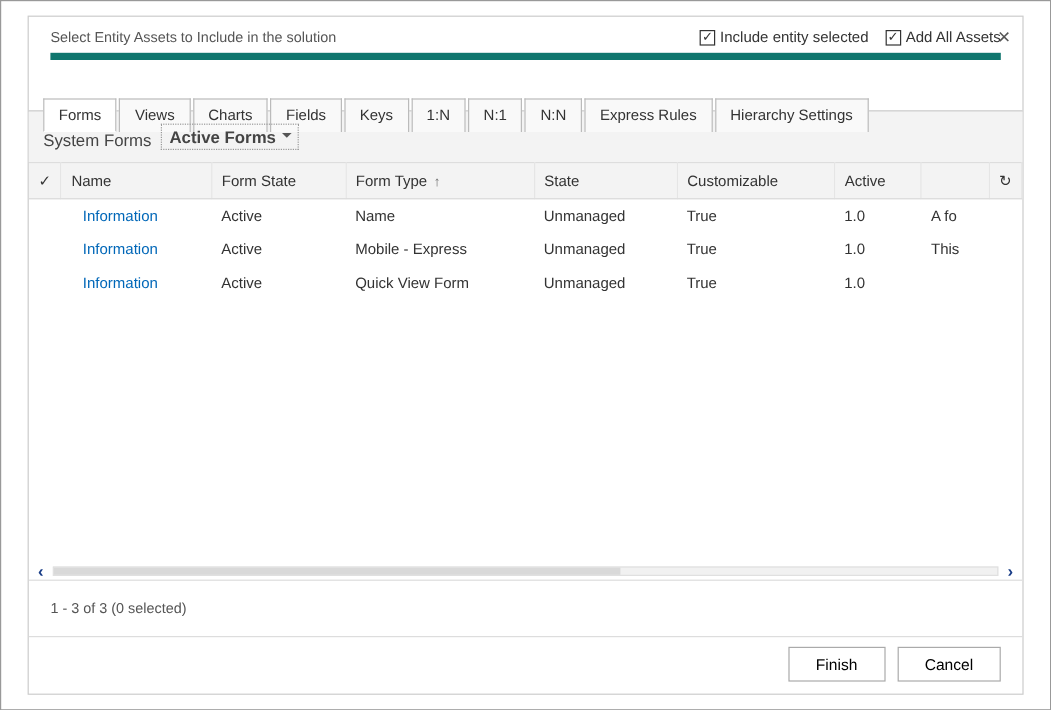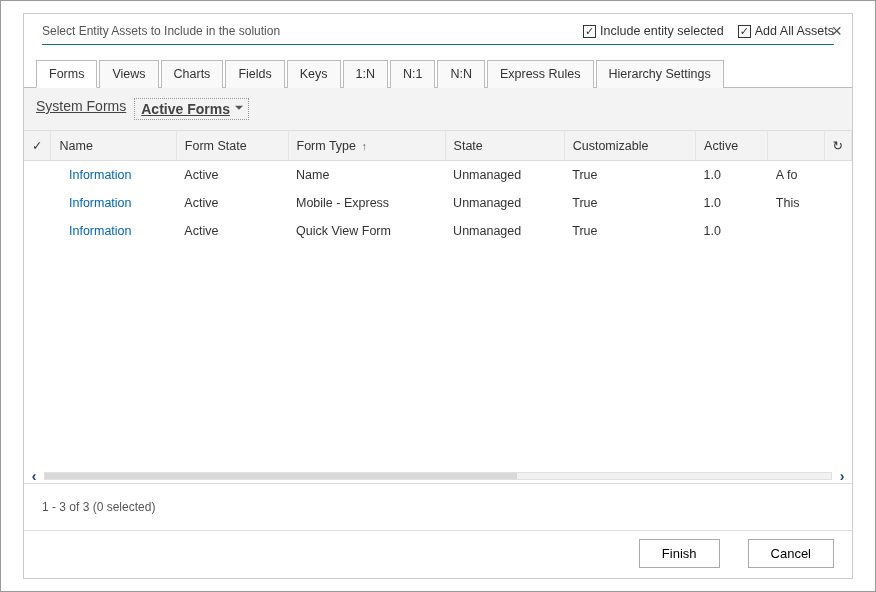--- a/index.html
+++ b/index.html
@@ -40,21 +40,21 @@
   }
   .title {
     font-size: 34px;
     font-weight: 300;
     color: #222;
     margin: 2px 0 4px 0;
   }
   .subrow {
     display: flex;
     align-items: center;
-    border-bottom: 1px solid #0f766e;
+    border-bottom: 6px solid #0f766e;
     padding-bottom: 6px;
   }
   .subtitle {
     flex: 1;
     color: #555;
     font-size: 12px;
   }
   .opts {
     display: flex;
     gap: 14px;
@@ -85,36 +85,35 @@
   }
   .tab {
     padding: 6px 12px;
     border: 1px solid #bbb;
     border-bottom: none;
     margin-right: 2px;
     background: #f9f9f9;
     font-size: 12.5px;
     cursor: pointer;
     position: relative;
-    top: 1px;
+    top: 18px;
   }
   .tab.active {
     background: #fff;
     border-bottom: 1px solid #fff;
   }
 
   .view-bar {
     display: flex;
-    align-items: flex-start;
+    align-items: flex-end;
     padding: 10px 12px;
     background: #f3f3f3;
     font-size: 14px;
     color: #444;
     gap: 8px;
-    text-decoration: underline;
   }
   .view-dd {
     border: 1px dotted #999;
     padding: 2px 18px 2px 6px;
     font-weight: 600;
     position: relative;
     cursor: pointer;
   }
   .view-dd::after {
     content: "";
@@ -200,21 +199,21 @@
     border-top: 1px solid #ddd;
     padding: 16px 18px;
     font-size: 12px;
     color: #555;
   }
   .footer {
     border-top: 1px solid #ddd;
     padding: 8px 18px 10px;
     display: flex;
     justify-content: flex-end;
-    gap: 28px;
+    gap: 10px;
   }
   .btn {
     border: 1px solid #aaa;
     background: #fff;
     padding: 6px 22px;
     font-size: 13px;
     cursor: pointer;
   }
 </style>
 </head>

